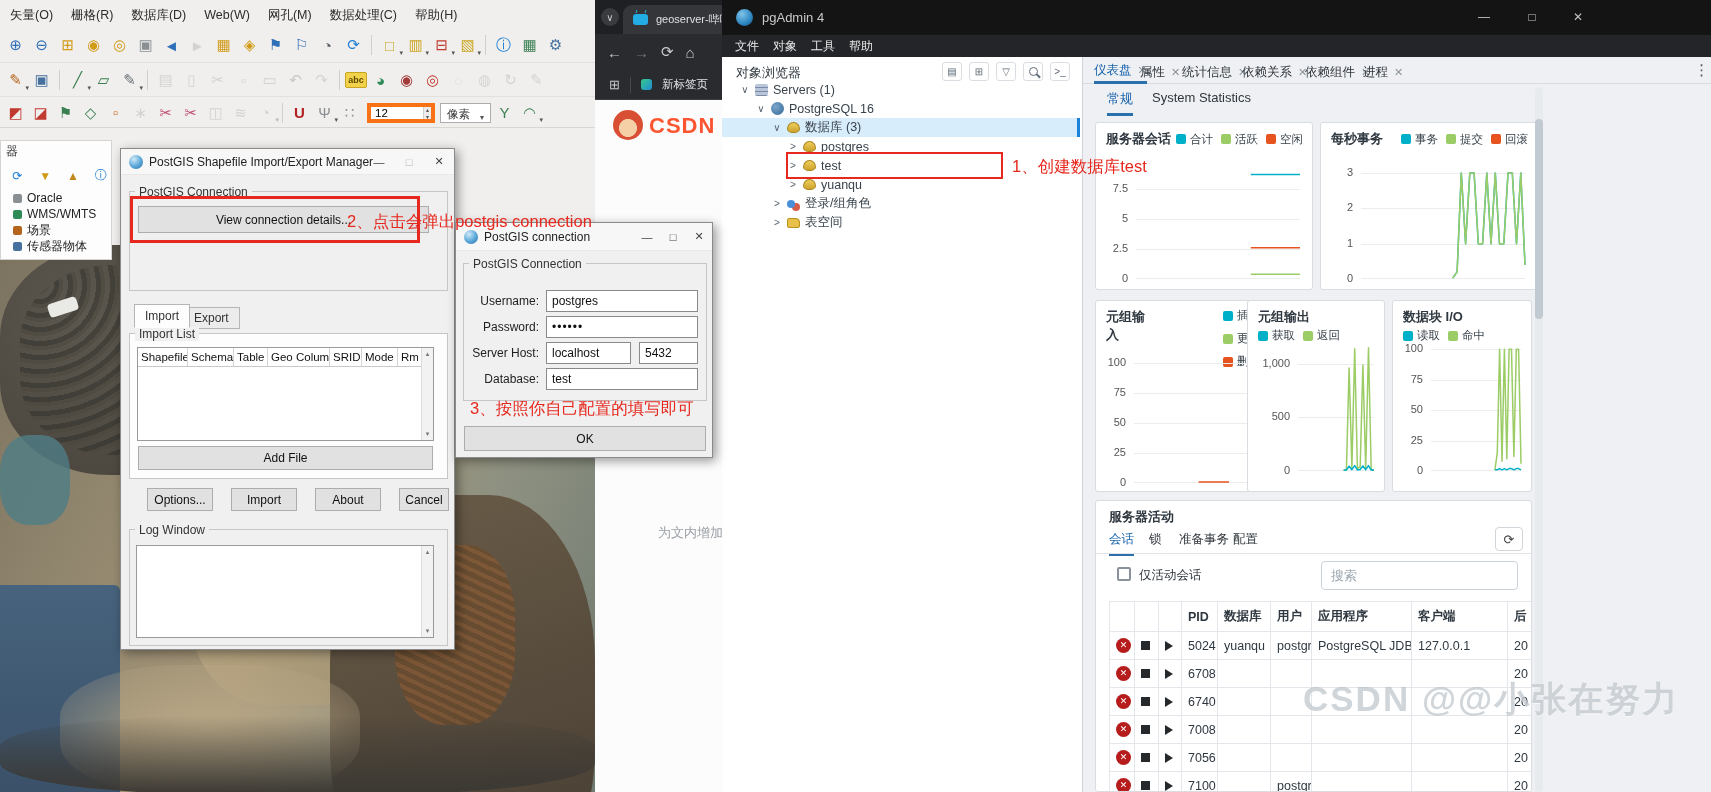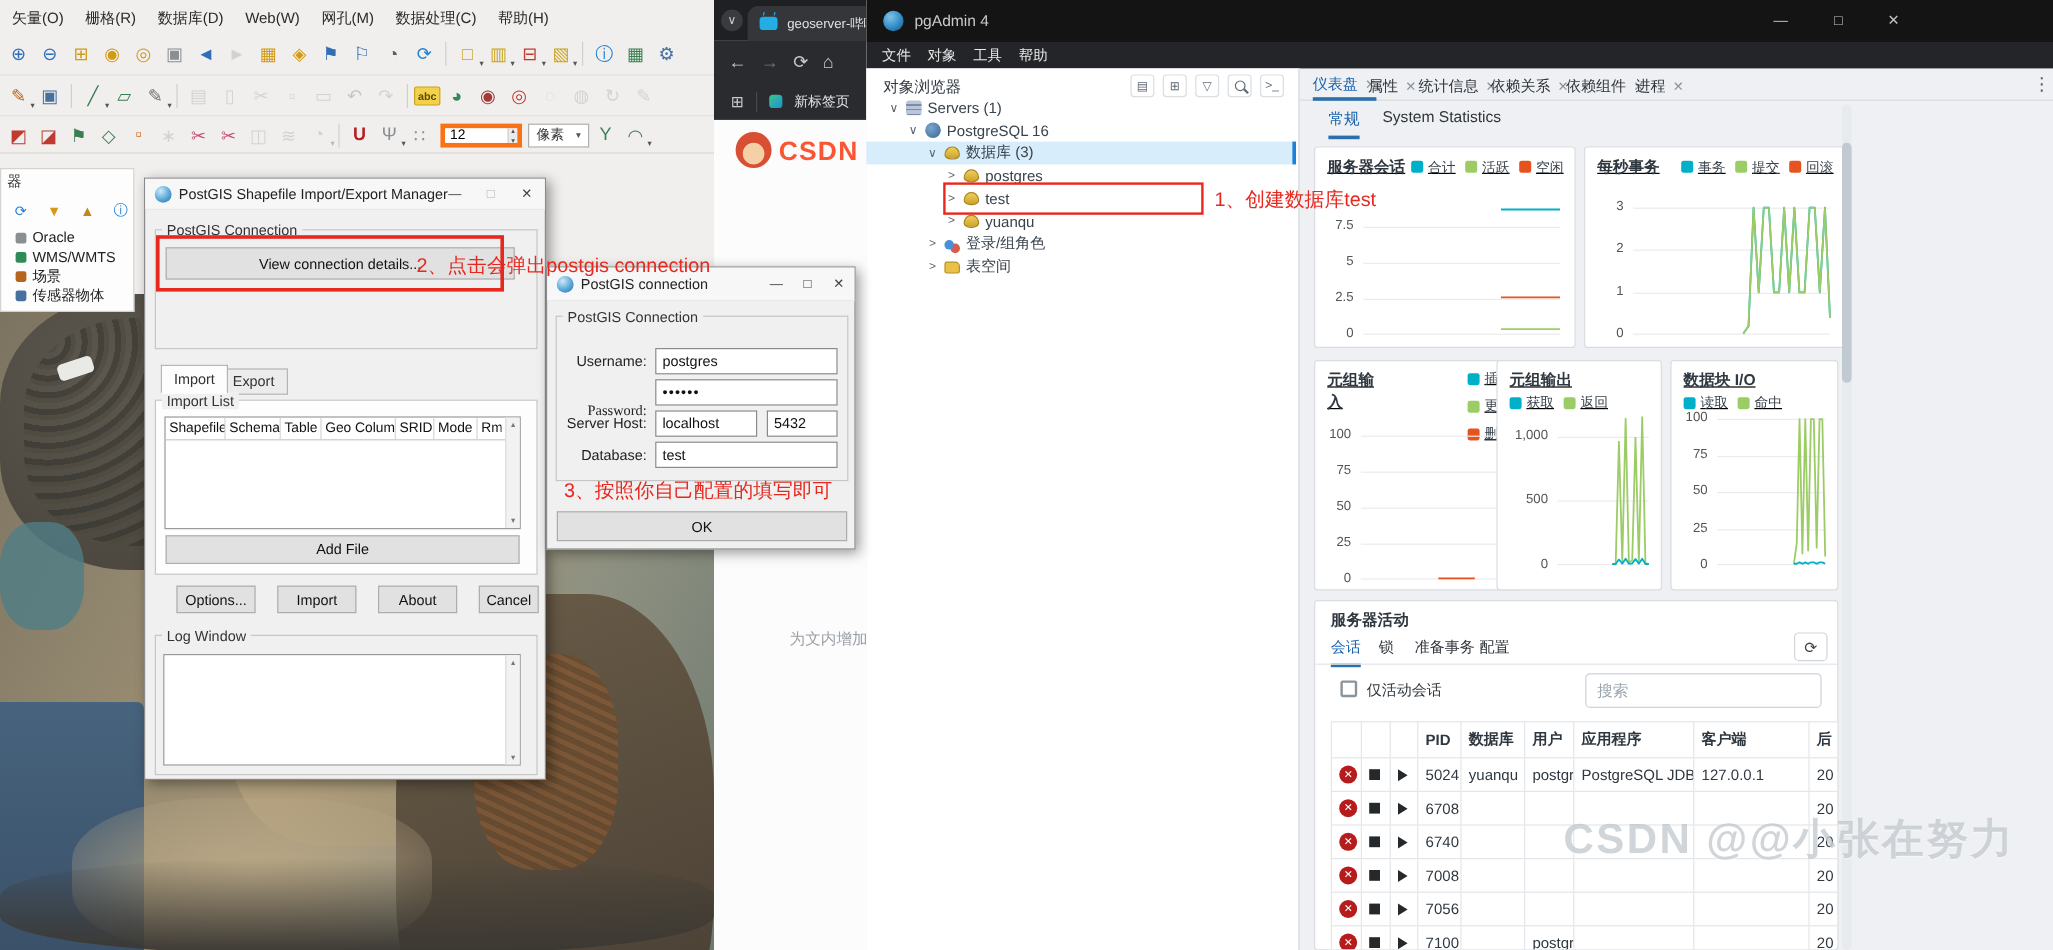--- a/index.html
+++ b/index.html
@@ -12,21 +12,21 @@
   .qmenu { cursor:default; }
   .qtoolbar { position:absolute; left:0; width:595px; display:flex; align-items:center; gap:1px; padding-left:3px; border-bottom:1px solid #e2e0dd; }
   .qicon { width:25px; height:25px; display:inline-flex; align-items:center; justify-content:center; font-size:15px; border-radius:3px; position:relative; }
   .qicon.dis { opacity:.35; filter:grayscale(1); }
   .qicon .ddarr { position:absolute; right:-1px; bottom:1px; font-size:7px; color:#555; }
   .qicon.chip { font-size:9px; font-weight:bold; background:#f3d24b; border:1px solid #c9a41e; width:22px; height:16px; border-radius:2px; color:#5d4a00; }
   .tsep { width:1px; height:20px; background:#d2cfcb; margin:0 4px; }
   .qspin { display:inline-flex; border:4px solid #f97316; background:#fff; height:20px; margin-left:4px; }
   .qspin input { width:52px; border:none; font-size:11.5px; padding-left:4px; outline:none; font-family:"Liberation Sans",sans-serif; }
   .spinarrows { display:flex; flex-direction:column; font-size:6px; color:#555; justify-content:center; padding:0 2px; background:#ececec; border-left:1px solid #cfcfcf; }
-  .qcombo { display:inline-flex; align-items:center; gap:10px; border:1px solid #adadad; background:#fff; height:20px; padding:0 6px; font-size:11.5px; margin-left:4px; color:#333; }
+  .qcombo { display:inline-flex; align-items:flex-end; gap:10px; border:1px solid #adadad; background:#fff; height:20px; padding:0 6px; font-size:11.5px; margin-left:4px; color:#333; }
   #qbrowser-panel { position:absolute; left:0; top:140px; width:112px; height:120px; background:#fdfdfd; border:1px solid #d5d3d0; overflow:hidden; z-index:2; }
   #qbrowser-panel .ptitle { font-size:12px; color:#333; padding:2px 0 0 5px; }
   #qbrowser-panel .picons { display:flex; gap:7px; padding:3px 0 2px 6px; }
   #qbrowser-panel .picons span { font-size:12px; }
   .bitem { display:flex; align-items:center; gap:5px; font-size:12px; color:#222; padding:1px 11px 1px 12px; height:16px; }
   .bitem .bico { width:9px; height:9px; border-radius:2px; display:inline-block; }
   #map { position:absolute; left:0; top:245px; width:595px; height:547px; background:linear-gradient(115deg,#7b7260 0%,#93886f 28%,#a49477 52%,#8e9181 72%,#6e7970 100%); z-index:1; }
   .mapblob { position:absolute; border-radius:40%; }
 
   
@@ -90,21 +90,21 @@
   .selrow { position:absolute; left:0; width:358px; height:19px; background:#d8edfb; }
   .selbar { position:absolute; width:3px; height:19px; background:#1a82d8; left:355px; }
   #pg-dash { position:absolute; left:361px; top:57px; width:628px; height:735px; }
   .ptabs { position:absolute; left:0; top:0; width:628px; height:27px; border-bottom:1px solid #d8dcdf; }
   .ptab { position:absolute; top:3px; display:flex; gap:6px; align-items:center; font-size:12.5px; color:#30363c; height:24px; }
   .ptab .x { color:#8a939b; font-size:11px; }
   .ptab.act { color:#1a64ad; border-bottom:3px solid #2c6fad; }
   .kebab { position:absolute; font-size:15px; color:#555; }
   .subtab { position:absolute; top:33px; font-size:13px; color:#30363c; padding-bottom:5px; }
   .subtab.act { color:#1a64ad; border-bottom:3px solid #2c6fad; }
-  .card { position:absolute; background:#fff; border:1px solid #d9dde1; border-radius:3px;text-decoration:underline; }
+  .card { position:absolute; background:#fff; border:1px solid #d9dde1; border-radius:3px; }
   .chead { display:flex; flex-wrap:wrap; justify-content:space-between; padding:7px 9px 0 10px; row-gap:2px; }
   .ctitle { font-size:13px; font-weight:bold; color:#2f3840; }
   .clegend { display:flex; gap:8px; flex-wrap:wrap; justify-content:flex-end; }
   .litem { display:flex; align-items:center; gap:4px; font-size:11.5px; color:#39434c; }
   .lchip { width:10px; height:10px; border-radius:2px; display:inline-block; }
   .cplot { position:absolute; }
   .gridline { position:absolute; height:1px; background:#ececec; }
   .ticklabel { position:absolute; font-size:11px; color:#555; text-align:right; }
   #act-panel { position:absolute; left:12px; top:443px; width:437px; height:292px; background:#fff; border:1px solid #d9dde1; border-radius:3px; overflow:hidden; }
   #act-panel .attl { position:absolute; left:13px; top:7px; font-size:13px; font-weight:bold; color:#2f3840; }
@@ -776,21 +776,21 @@
         <span class="tbtn" style="width:26px;">—</span>
         <span class="tbtn" style="width:26px;">□</span>
         <span class="tbtn" style="width:26px;">✕</span>
       </span>
     </div>
     <div class="grp" style="left:7px;top:40px;width:244px;height:138px;"></div>
     <span class="gleg" style="left:13px;top:34px;">PostGIS Connection</span>
 
     <span class="flabel" style="left:8px;top:71px;width:75px;">Username:</span>
     <input class="winput" style="left: 90px; top: 67px; width: 152px; height: 22px;" value="postgres">
-    <span class="flabel" style="left:8px;top:112px;width:75px;font-family:Liberation Serif, serif;">Password:</span>
+    <span class="flabel" style="left:8px;top:97px;width:75px;">Password:</span>
     <input class="winput" style="left: 90px; top: 93px; width: 152px; height: 22px; letter-spacing: 1px;" value="••••••">
     <span class="flabel" style="left:8px;top:123px;width:75px;">Server Host:</span>
     <input class="winput" style="left: 90px; top: 119px; width: 85px; height: 22px;" value="localhost">
     <input class="winput" style="left: 183px; top: 119px; width: 59px; height: 22px;" value="5432">
     <span class="flabel" style="left:8px;top:149px;width:75px;">Database:</span>
     <input class="winput" style="left: 90px; top: 145px; width: 152px; height: 22px;" value="test">
 
     <div class="wbtn" style="left:8px;top:203px;width:242px;height:25px;">OK</div>
   </div>
 

